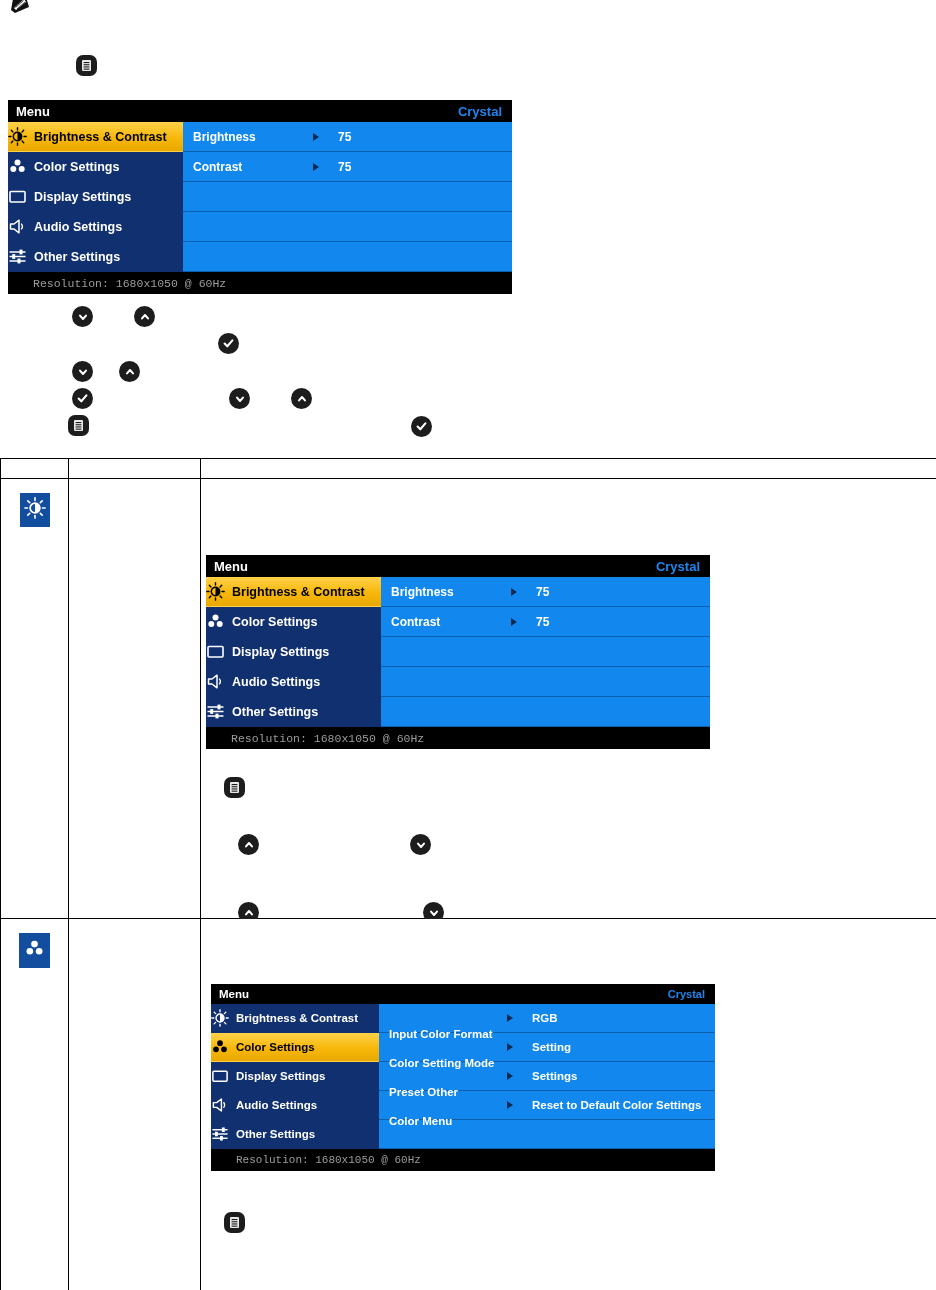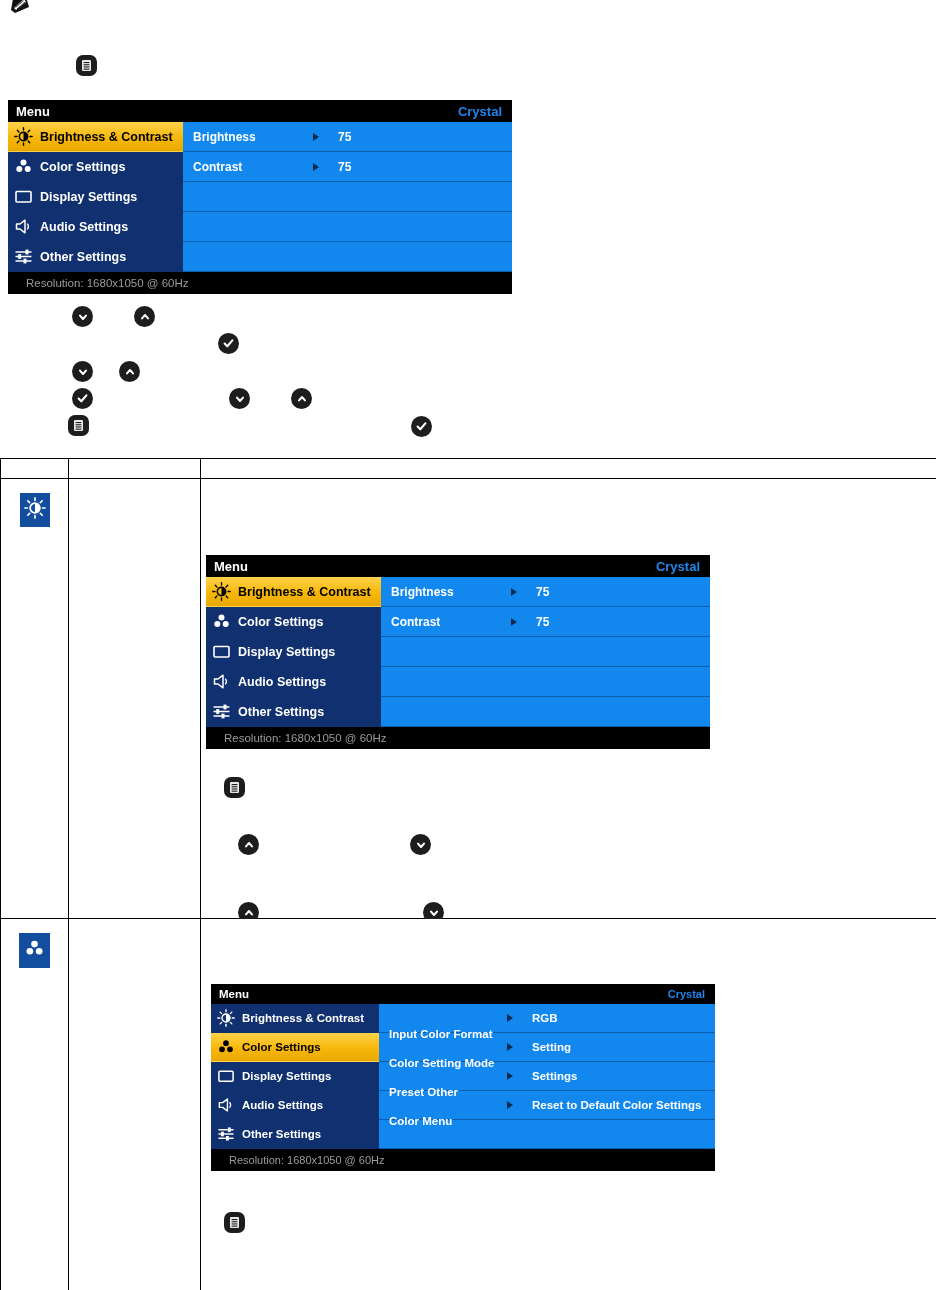--- a/index.html
+++ b/index.html
@@ -45,21 +45,20 @@
   .osd-title .brand { color: #1e86ef; font-weight: bold; }
   .osd-body { display: flex; }
   .osd-sidebar {
     background: #10306f;
     display: flex; flex-direction: column;
   }
   .osd-sidebar .srow {
     display: flex; align-items: center;
     color: #ffffff;
     font-weight: bold;
-    padding-left: 6px;
     gap: 7px;
     border-bottom: 1px solid transparent;
   }
   .osd-sidebar .srow.sel {
     background: linear-gradient(180deg,#ffd24a 0%,#f7b70a 55%,#e8a800 100%);
     color: #000000;
   }
   .sicon { flex: 0 0 auto; display: flex; align-items: center; justify-content: center; }
   .osd-pane { background: #1288ef; flex: 1 1 auto; display: flex; flex-direction: column; }
   .prow {
@@ -72,21 +71,22 @@
   .prow .arrow {
     width: 0; height: 0;
     border-left: 6px solid #0d2b52;
     border-top: 4px solid transparent;
     border-bottom: 4px solid transparent;
   }
   .osd-footer {
     background: #000;
     color: #9b9b9b;
     display: flex; align-items: center;
-    padding-left: 18px;
+    padding-left: 25px;
+    font-family: Liberation Mono, monospace;
   }
 
   
   .osd-lg { width: 504px; }
   .osd-lg .osd-title { font-size: 13px; }
   .osd-lg .osd-sidebar { width: 175px; }
   .osd-lg .osd-sidebar .srow { height: 30px; font-size: 12.5px; }
   .osd-lg .prow { height: 30px; font-size: 12px; }
   .osd-lg .prow .plabel { width: 130px; }
   .osd-lg .osd-footer { height: 22px; font-size: 11.5px; }

